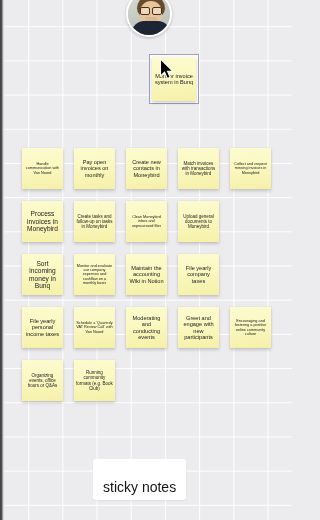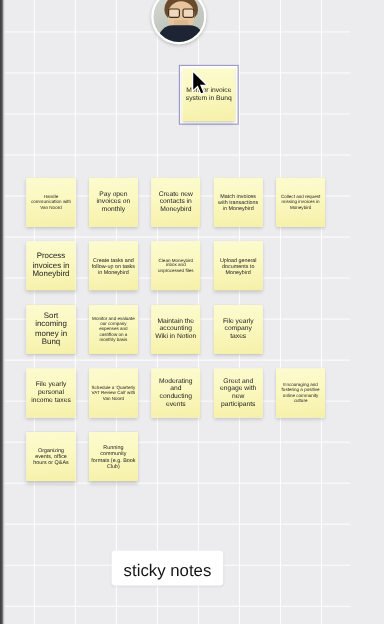--- a/index.html
+++ b/index.html
@@ -88,21 +88,21 @@
   
   #cursor{
     position:absolute; left:159px; top:58px; width:16px; height:24px; z-index:60;
     pointer-events:none;
   }
 
   
   #label{
     position:absolute; left:93px; top:459px;
     background:#fff; border-radius:3px;
-    padding:8px 10px 5px;
+    padding:20px 10px 5px;
     font-size:14px; color:#141414;
     box-shadow:0 1px 2px rgba(0,0,0,.06);
     z-index:25;
   }
 </style>
 </head>
 <body>
 
 <div id="canvas"></div>
 <div id="leftedge"></div>

